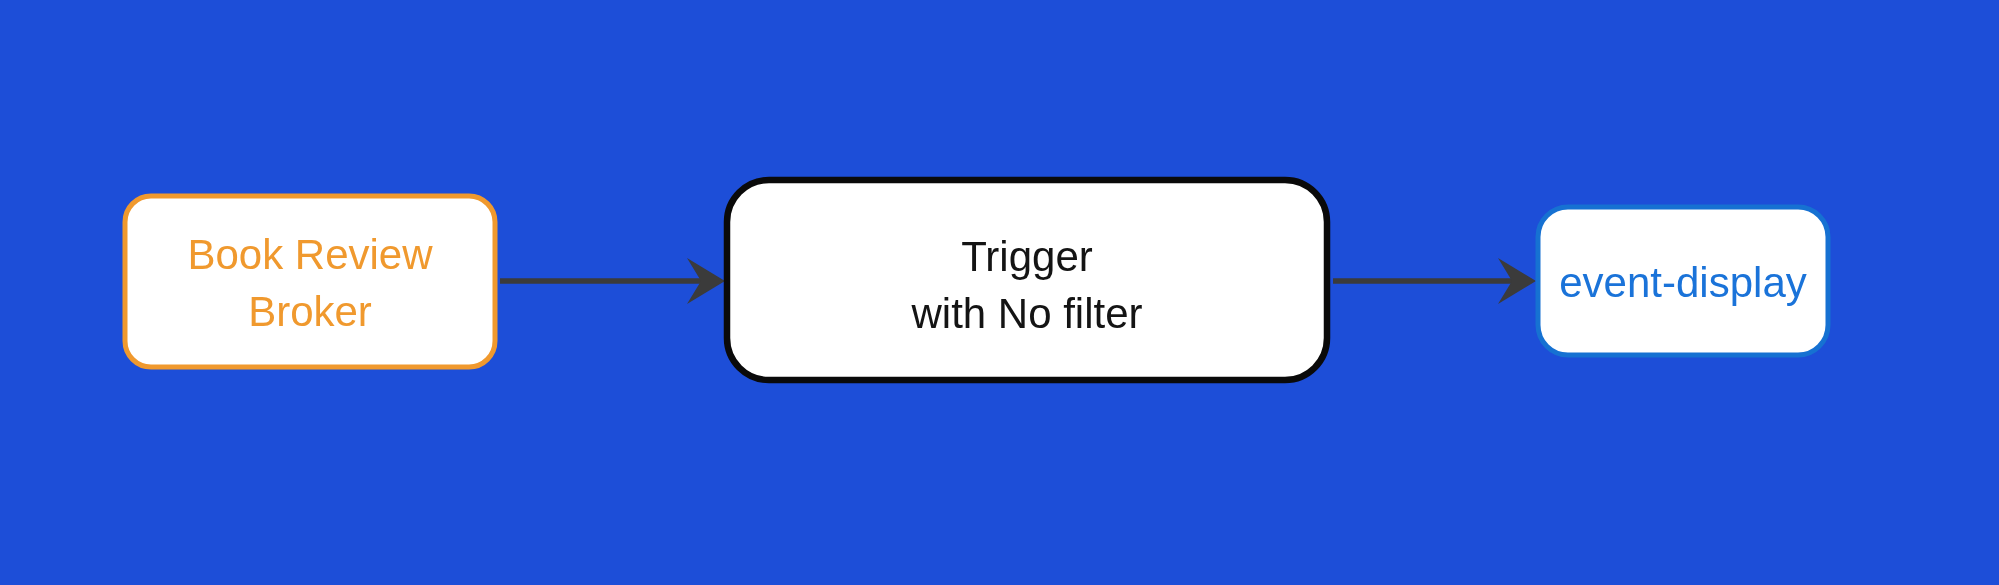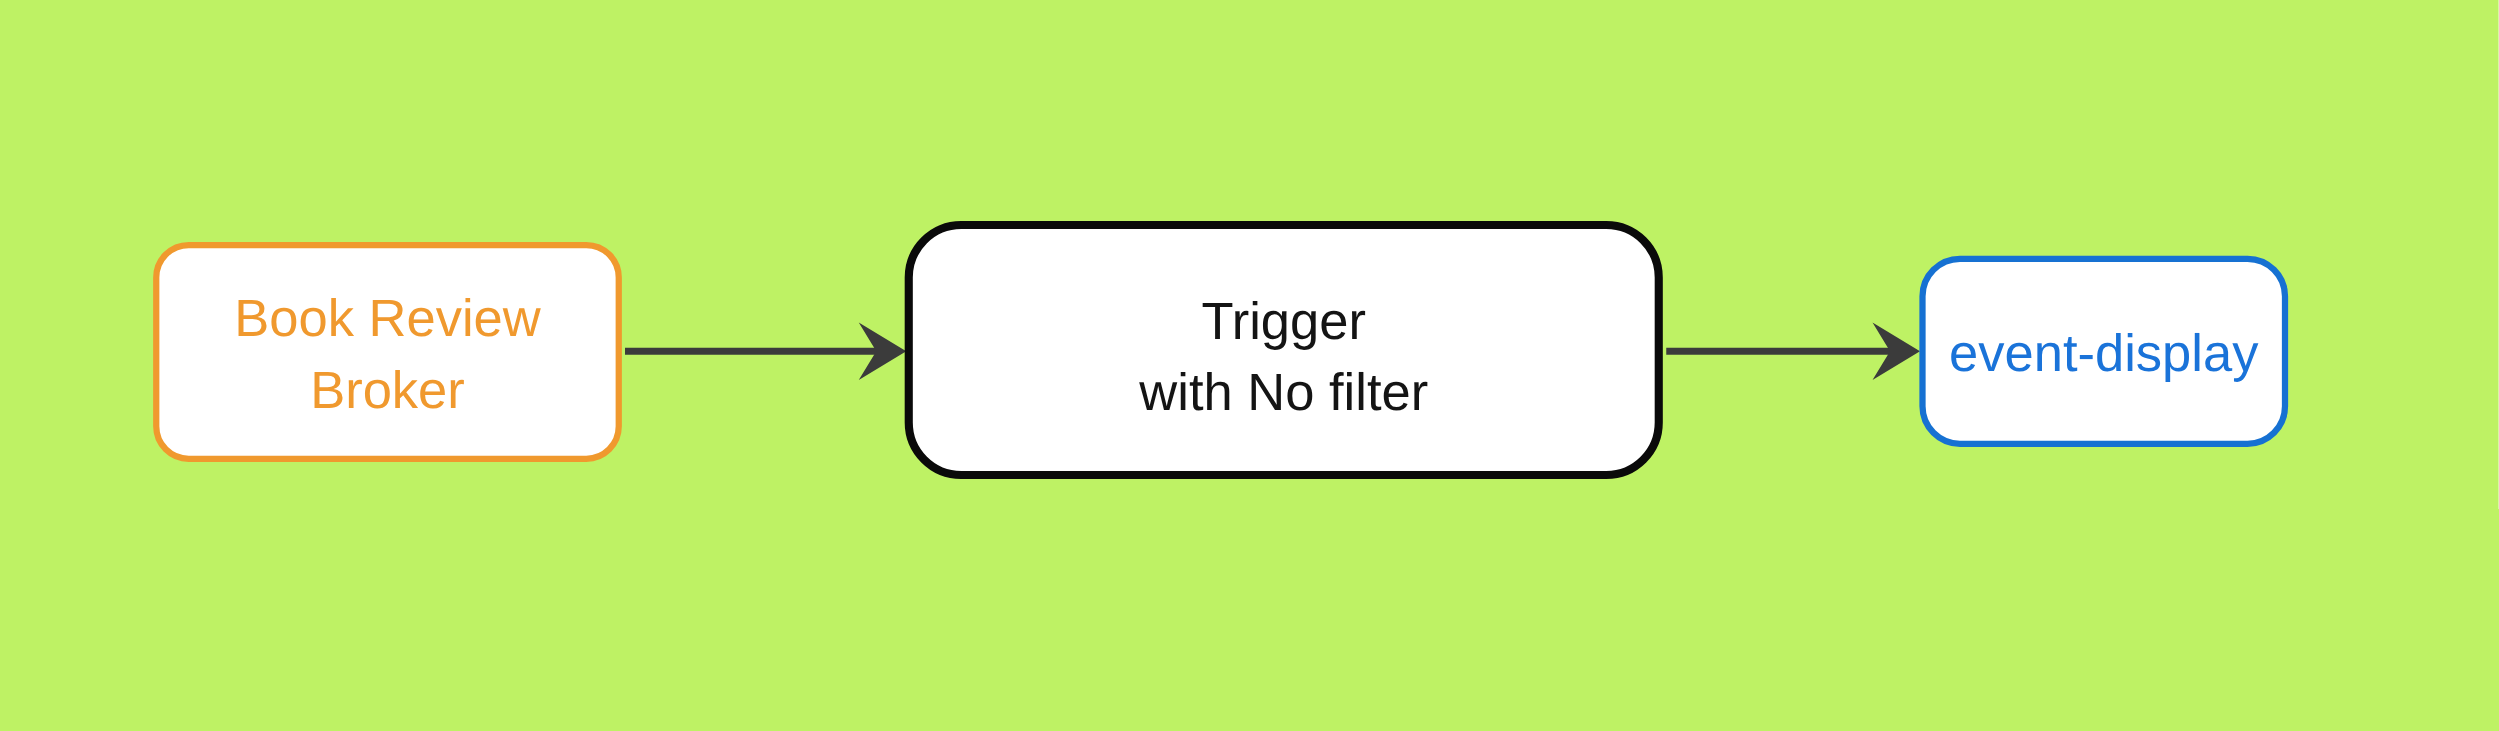--- a/index.html
+++ b/index.html
@@ -4,21 +4,21 @@
 <style>
   html, body {
     margin: 0;
     padding: 0;
     background: #ffffff;
   }
   .canvas {
     position: relative;
     width: 1999px;
     height: 585px;
-    background: #bef264;
+    background: #1d4ed8;
     overflow: hidden;
   }
   svg.diagram {
     display: block;
     width: 1999px;
     height: 585px;
   }
   .node-box {
     fill: #ffffff;
   }

